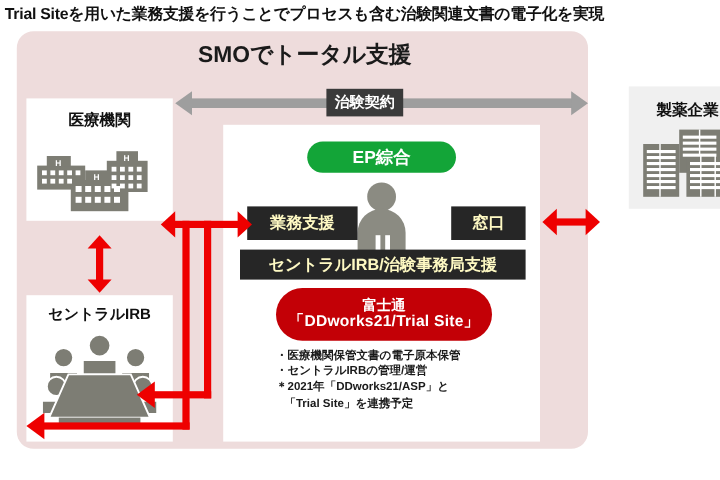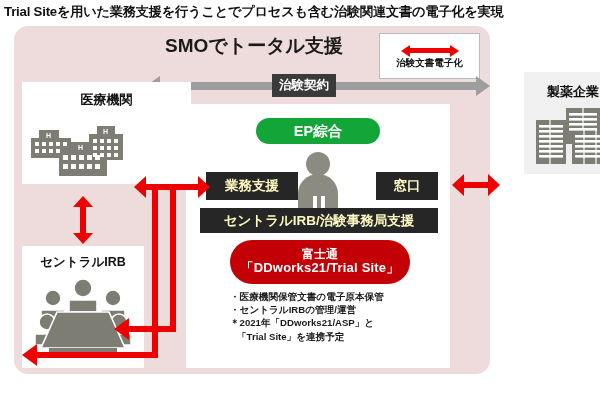--- a/index.html
+++ b/index.html
@@ -71,21 +71,21 @@
   }
 
   
   .card{position:absolute;background:#ffffff;}
   .card .card-title{
     position:absolute;left:0;right:0;text-align:center;
     font-size:13px;font-weight:bold;color:#111;
   }
 
   
-  .card-medical{left:22px;top:82px;width:122px;height:102px;padding-left:47px;}
+  .card-medical{left:22px;top:82px;width:122px;height:102px;}
   .card-medical .card-title{top:9px;}
 
   
   .card-irb{left:22px;top:246px;width:122px;height:122px;}
   .card-irb .card-title{top:8px;font-size:12.5px;}
 
   
   .card-ep{left:186px;top:104px;width:264px;height:264px;}
 
   
@@ -191,28 +191,20 @@
 <body>
 
 <div id="root">
 
   <div class="title">Trial Siteを用いた業務支援を行うことでプロセスも含む治験関連文書の電子化を実現</div>
 
   <div class="pink-panel"></div>
 
   <div class="smo-heading">SMOでトータル支援</div>
 
-  <div class="doc-digi-box">
-    <div class="red-dbl-h">
-      <span class="head-l"></span>
-        <span class="bar" style="width:40px;"></span>
-        <span class="head-r"></span>
-    </div>
-    <div class="lbl">治験文書電子化</div>
-  </div>
 
   <div class="contract-arrow">
     <span class="head-l"></span>
       <span class="bar"></span>
       <span class="head-r"></span>
   </div>
   <div class="contract-label">治験契約</div>
 
   <div class="card card-medical">
     <div class="card-title">医療機関</div>

